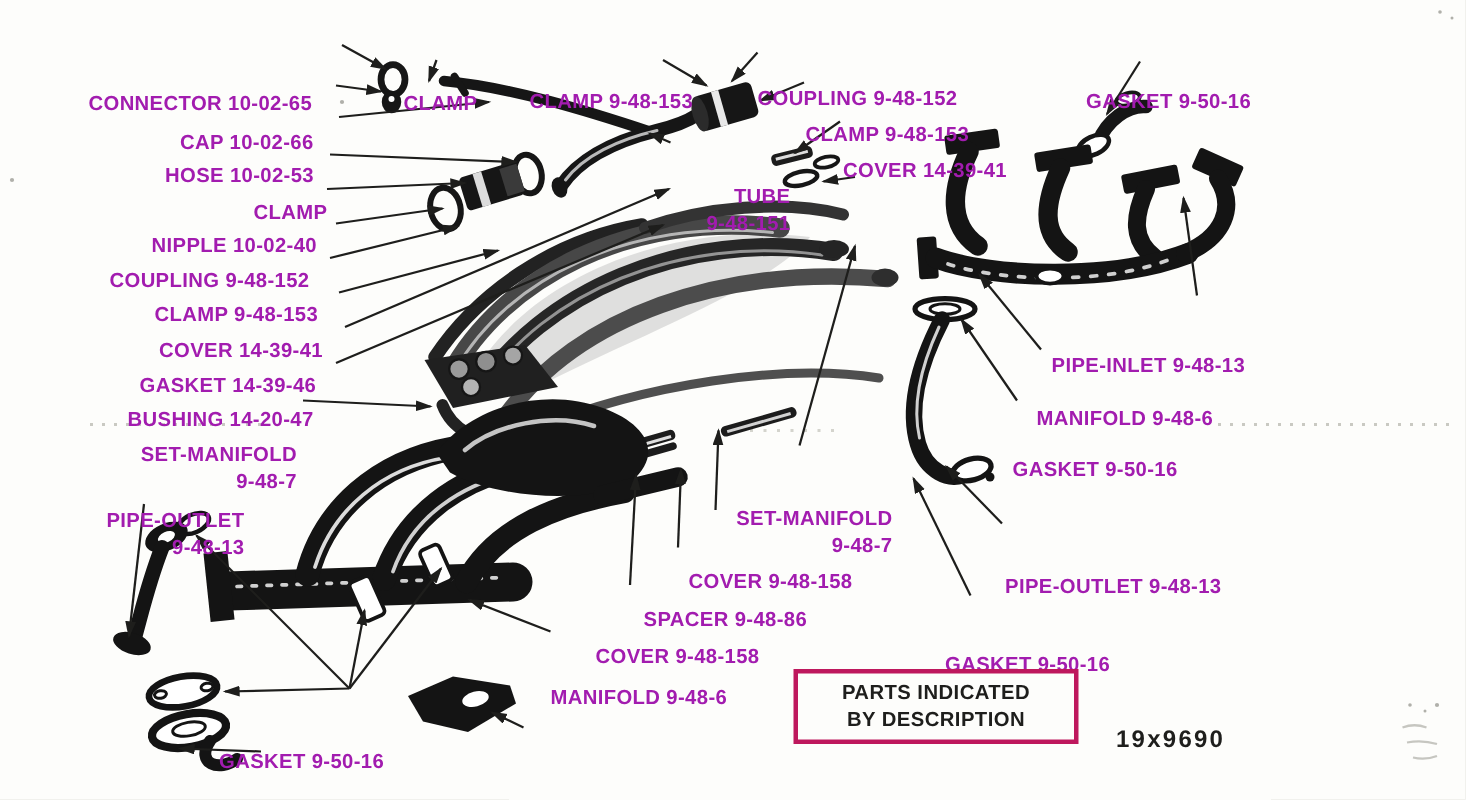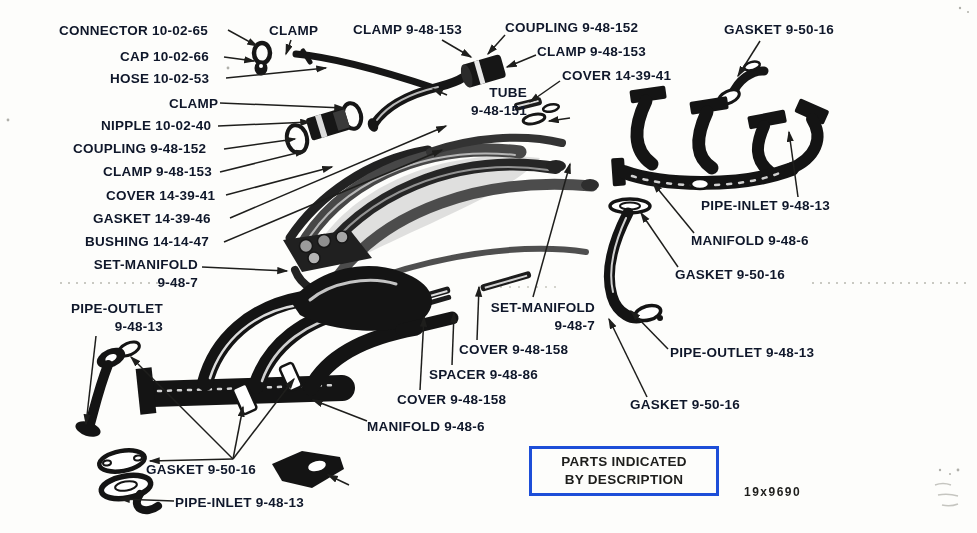--- a/index.html
+++ b/index.html
@@ -2,32 +2,32 @@
 <html><head>
 <meta charset="utf-8">
 <style>
   html,body{margin:0;padding:0;background:#e8e8e4;}
   .page{
     position:relative;width:977px;height:533px;background:#fdfdfb;overflow:hidden;
     font-family:"Liberation Sans",sans-serif;color:#1e1e1c;
   }
   .lbl{
     position:absolute;font-weight:700;font-size:13.5px;line-height:1.32;
-    letter-spacing:.25px;white-space:pre-line;color:#0f172a;
+    letter-spacing:.25px;white-space:pre-line;color:#a21caf;margin-top:38px;
   }
   .center{text-align:right;}
   svg.art{position:absolute;left:0;top:0;}
   .note-box{
     position:absolute;left:529px;top:446px;width:178px;
-    border:3px solid #1d4ed8;padding:4px 3px 5px;text-align:center;
+    border:3px solid #be185d;padding:4px 3px 5px;text-align:center;
     font-weight:700;font-size:13.5px;line-height:1.3;letter-spacing:.3px;
   }
   .note-box span{display:block;}
   .plate{
-    position:absolute;left:744px;top:485px;font-weight:700;font-size:12px;
+    position:absolute;left:744px;top:485px;font-weight:700;font-size:16px;
     letter-spacing:1.5px;
   }
 </style>
 </head>
 <body>
 
 <div class="page">
 
   <svg class="art" width="977" height="533" viewBox="0 0 977 533">
     <defs>
@@ -251,21 +251,21 @@
   <div class="lbl" style="left:724px;top:21px">GASKET 9-50-16</div>
 
   <div class="lbl" style="left:120px;top:48px">CAP 10-02-66</div>
   <div class="lbl" style="left:110px;top:70px">HOSE 10-02-53</div>
   <div class="lbl" style="left:169px;top:95px">CLAMP</div>
   <div class="lbl" style="left:101px;top:117px">NIPPLE 10-02-40</div>
   <div class="lbl" style="left:73px;top:140px">COUPLING 9-48-152</div>
   <div class="lbl" style="left:103px;top:163px">CLAMP 9-48-153</div>
   <div class="lbl" style="left:106px;top:187px">COVER 14-39-41</div>
   <div class="lbl" style="left:93px;top:210px">GASKET 14-39-46</div>
-  <div class="lbl" style="left:85px;top:233px">BUSHING 14-14-47</div>
+  <div class="lbl" style="left:85px;top:233px">BUSHING 14-20-47</div>
   <div class="lbl center" style="left:78px;top:256px;width:120px">SET-MANIFOLD
 9-48-7</div>
   <div class="lbl center" style="left:55px;top:300px;width:108px">PIPE-OUTLET
 9-48-13</div>
 
   <div class="lbl center" style="left:443px;top:84px;width:84px">TUBE
 9-48-151</div>
   <div class="lbl" style="left:562px;top:67px">COVER 14-39-41</div>
 
   <div class="lbl" style="left:701px;top:197px">PIPE-INLET 9-48-13</div>

